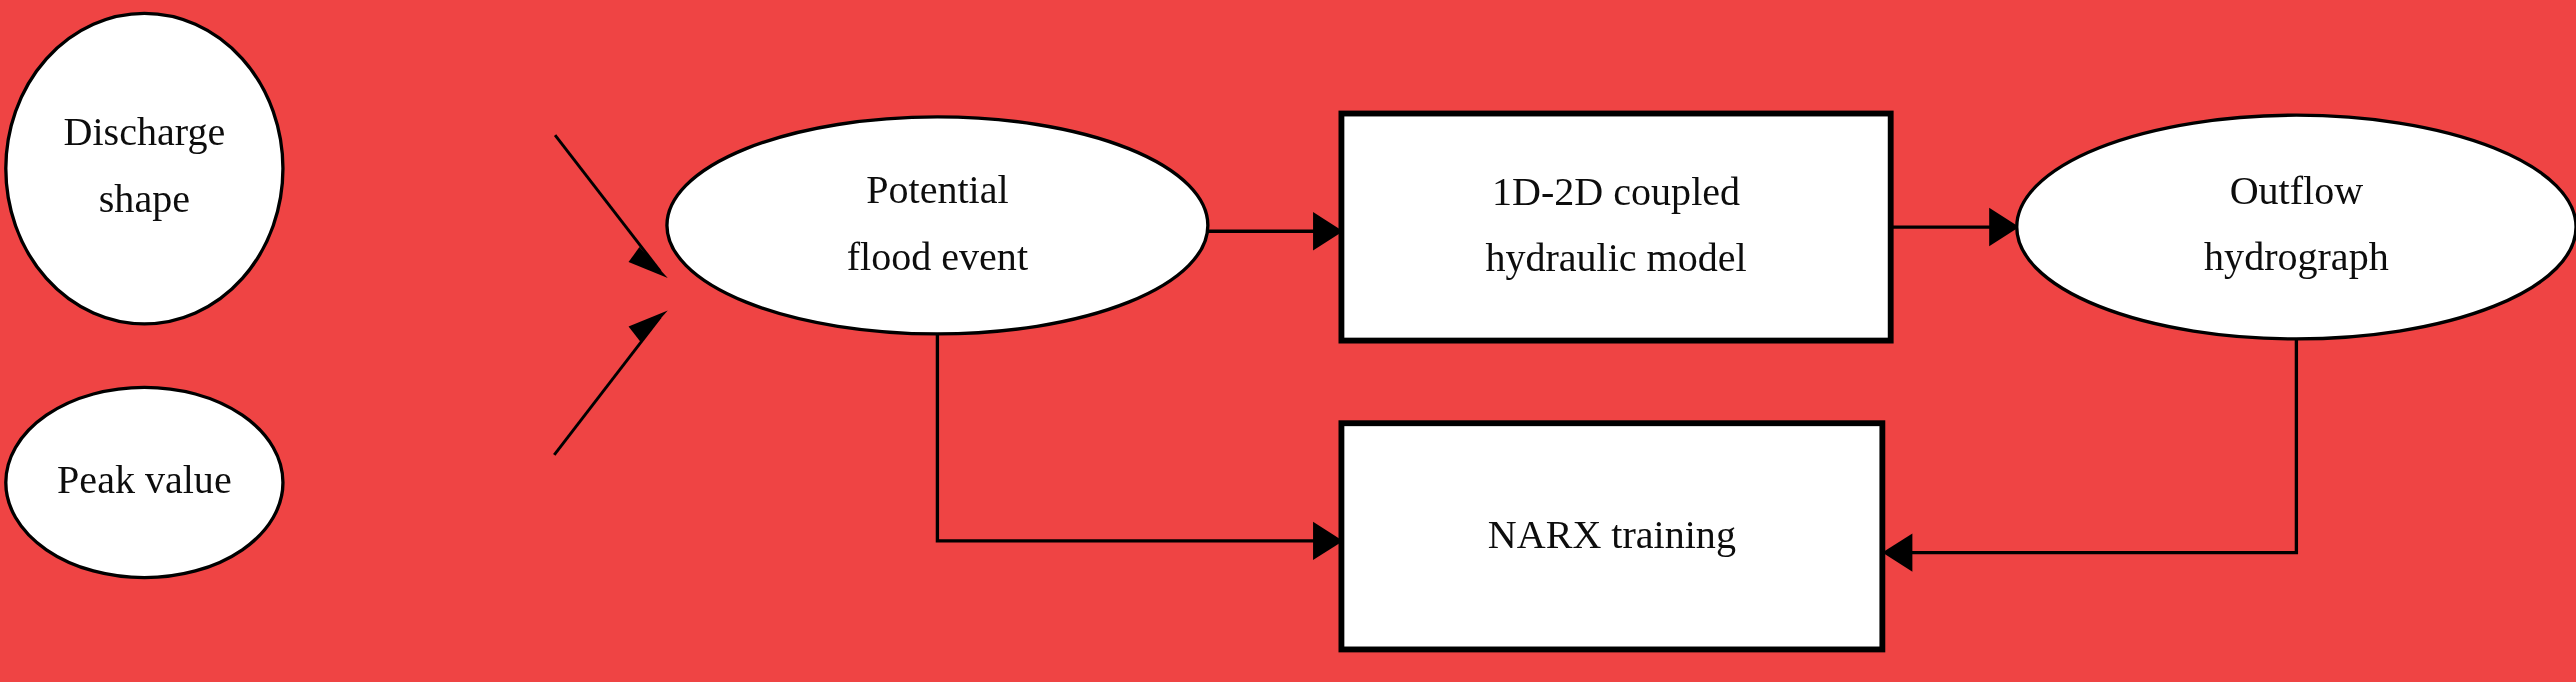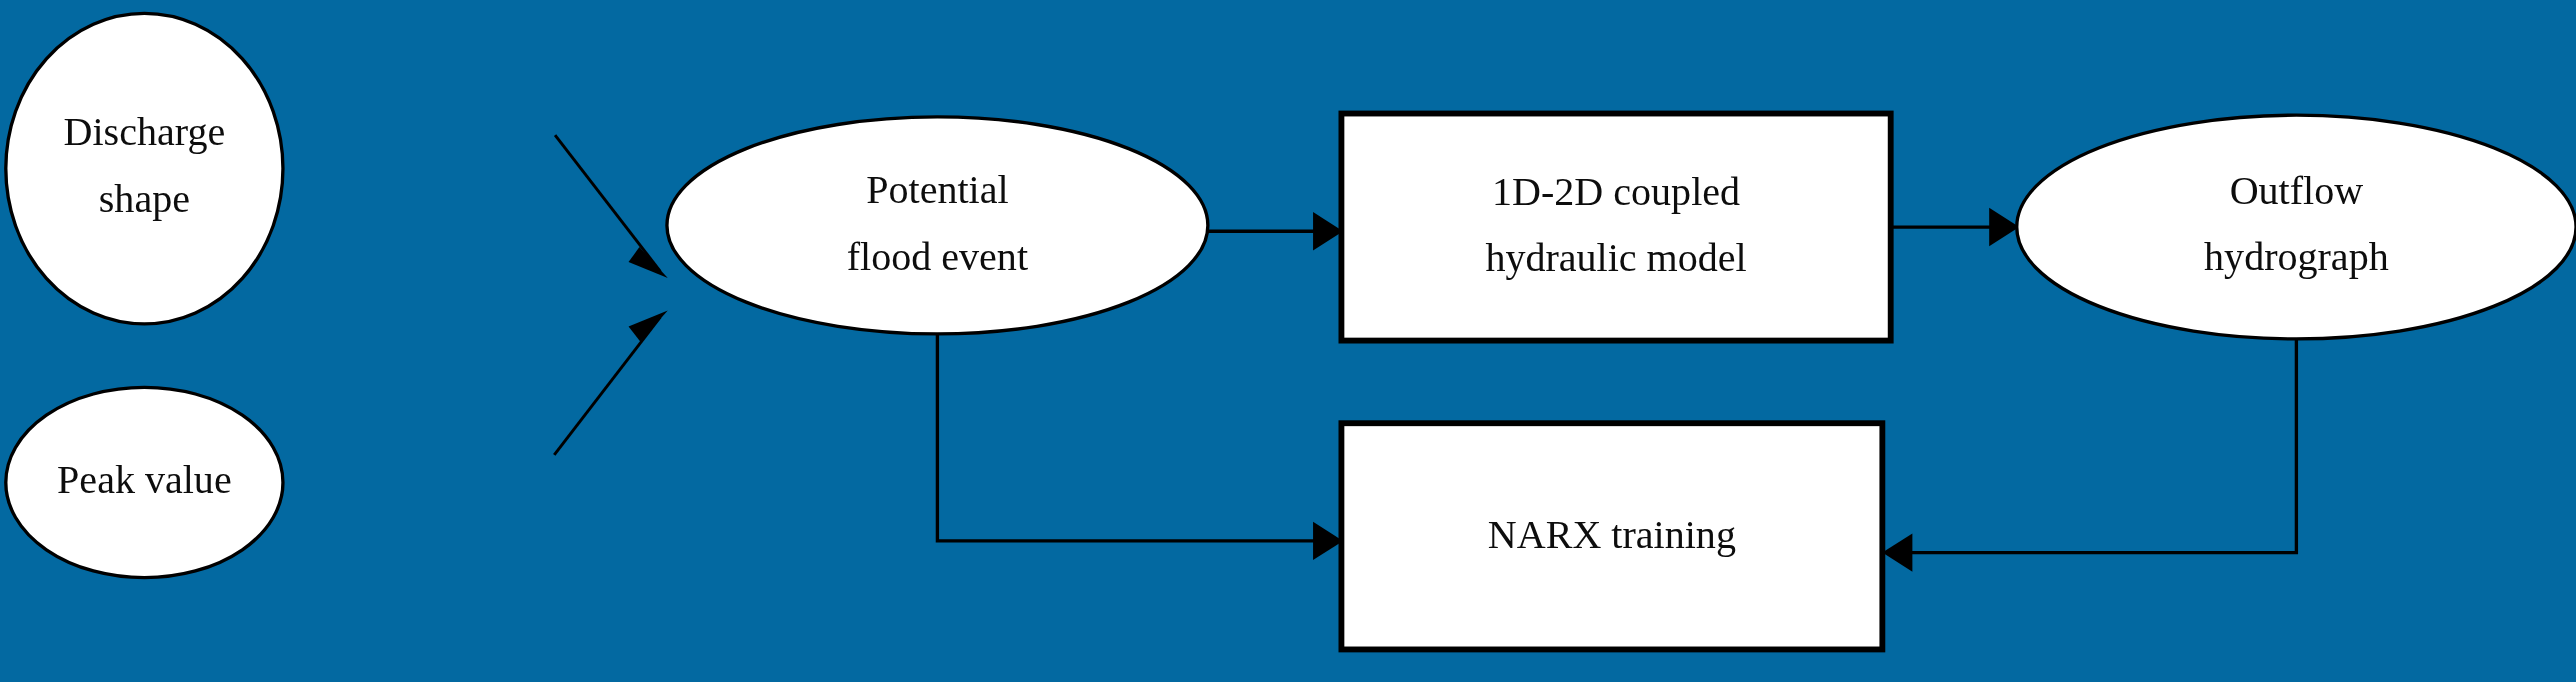--- a/index.html
+++ b/index.html
@@ -4,21 +4,21 @@
 <style>
   html, body {
     margin: 0;
     padding: 0;
     background: #ffffff;
   }
   #diagram-root {
     position: relative;
     width: 2576px;
     height: 682px;
-    background: #0369a1;
+    background: #ef4444;
     overflow: hidden;
   }
   svg.flow {
     display: block;
     width: 2576px;
     height: 682px;
   }
   .node-shape {
     fill: #ffffff;
     stroke: #000000;

